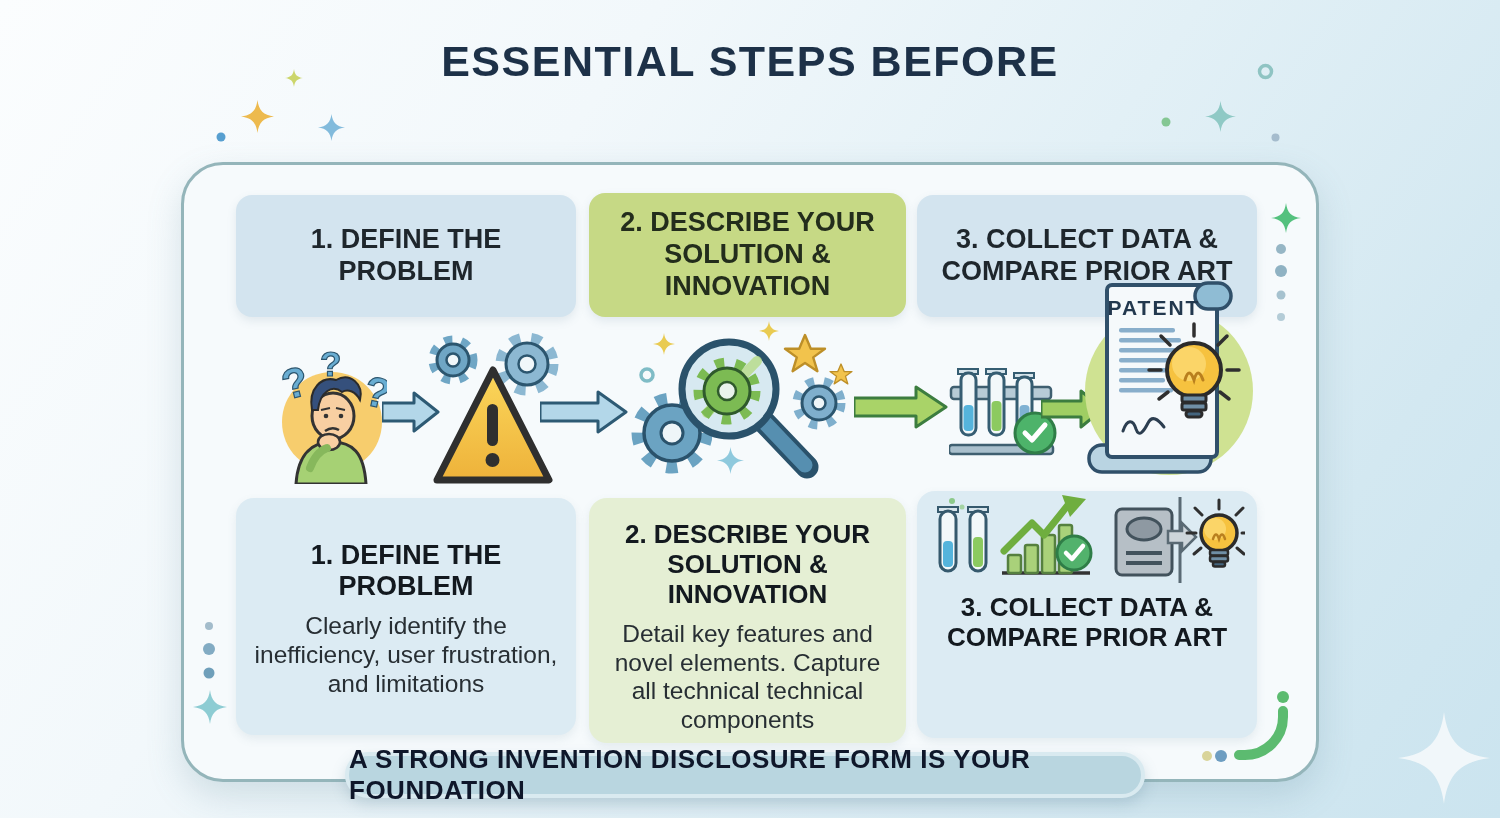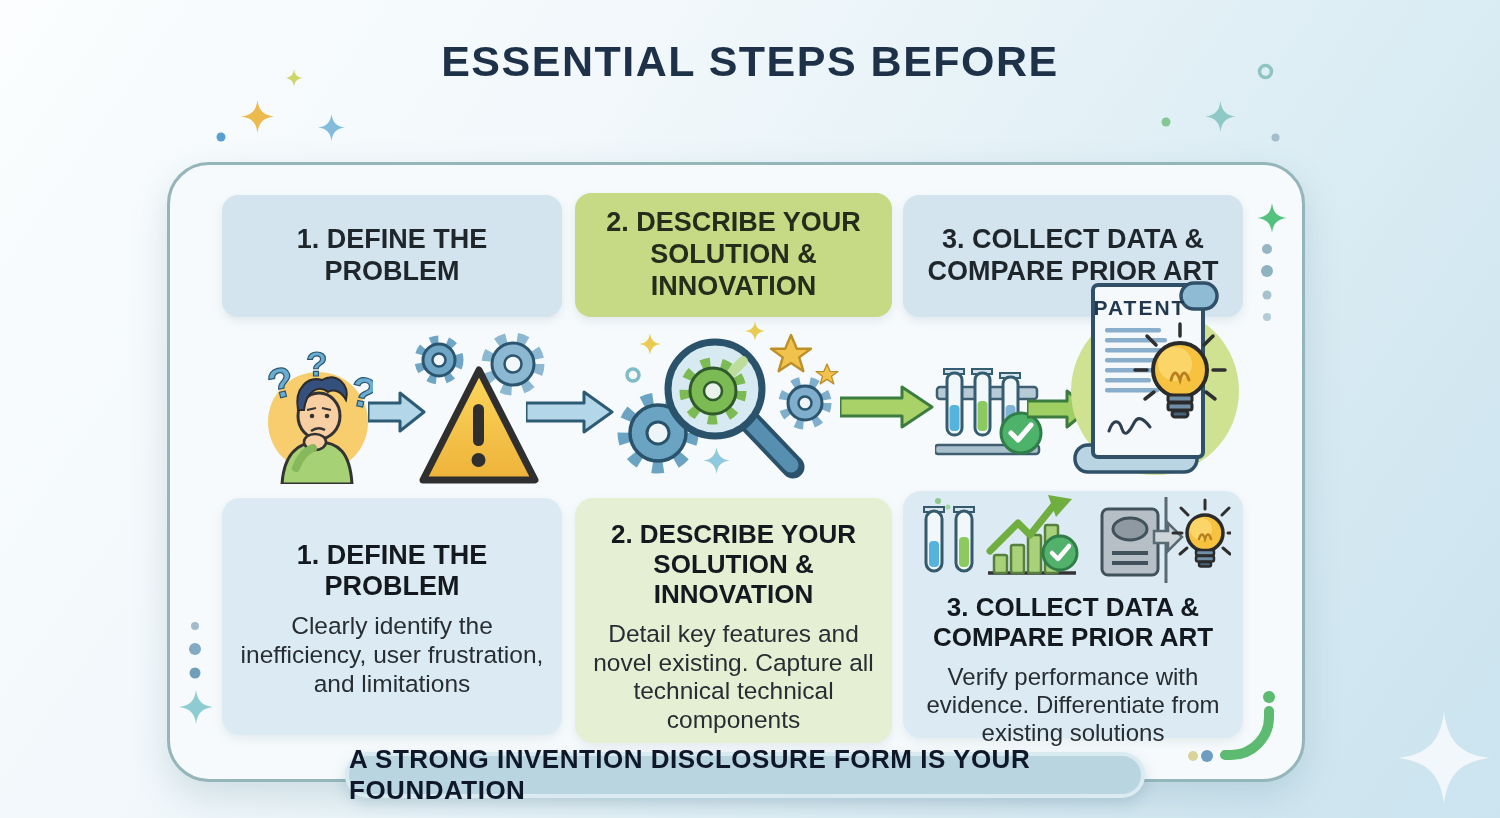--- a/index.html
+++ b/index.html
@@ -8,21 +8,21 @@
     font-family:"Liberation Sans",sans-serif;
     background:linear-gradient(125deg,#fbfdfe 0%,#f2f8fb 32%,#e2f0f6 58%,#d3e8f1 82%,#cbe4ef 100%);
   }
   .abs{position:absolute;}
   .title{
     left:0;right:0;top:36px;text-align:center;
     font-weight:bold;font-size:43px;line-height:1.17;letter-spacing:1.5px;
     color:#1d3148;
   }
   .main-card{
-    left:167px;top:162px;width:1132px;height:614px;
+    left:181px;top:162px;width:1132px;height:614px;
     background:#f6fafc;border:3px solid #94b5ba;border-radius:42px;
     box-shadow:0 14px 34px rgba(96,135,155,.22);
   }
   .hdr{
     border-radius:16px;display:flex;align-items:center;justify-content:center;
     text-align:center;font-weight:bold;font-size:27px;line-height:1.18;
     box-shadow:0 4px 10px rgba(100,130,150,.14);
   }
   .hdr-blue{background:#d3e4ef;color:#1e262c;}
   .hdr-green{background:#c6d985;color:#232d1c;}
@@ -239,21 +239,21 @@
         <rect x="-8" y="41" width="16" height="6" rx="3" fill="#44657e" stroke="#2b2b2b" stroke-width="3"></rect>
       </g>
     </svg>
 
     <div class="abs detail detail-blue d1">
       <h3>1. DEFINE THE PROBLEM</h3>
       <p>Clearly identify the inefficiency, user frustration, and limitations</p>
     </div>
     <div class="abs detail detail-green d2">
       <h3>2. DESCRIBE YOUR SOLUTION &amp; INNOVATION</h3>
-      <p>Detail key features and novel existing. Capture all technical technical components</p>
+      <p>Detail key features and novel elements. Capture all technical technical components</p>
     </div>
     <div class="abs detail detail-blue d3">
       <svg style="margin:0 auto" width="315" height="92" viewBox="0 0 315 92">
         <circle cx="22" cy="6" r="3" fill="#8cc98a"></circle>
         <circle cx="32" cy="12" r="2.5" fill="#a5d4a3"></circle>
         <g>
           <rect x="8" y="12" width="20" height="5" fill="#d6e4eb" stroke="#35596d" stroke-width="2"></rect>
           <rect x="10" y="16" width="16" height="60" rx="8" fill="#f2f8fa" stroke="#35596d" stroke-width="3"></rect>
           <rect x="13" y="46" width="10" height="26" rx="4" fill="#55b4dc"></rect>
         </g>
@@ -295,21 +295,20 @@
           </g>
           <circle r="18" fill="#f6c23f" stroke="#2b2b2b" stroke-width="3.5"></circle>
           <circle cx="-4" cy="-4" r="11" fill="#fbd568"></circle>
           <path d="M-6,6 q3,-9 6,0 q3,-9 6,0" stroke="#b97f1e" stroke-width="2.5" fill="none" stroke-linecap="round"></path>
           <rect x="-9" y="17" width="18" height="5.5" rx="2" fill="#6f8fa6" stroke="#2b2b2b" stroke-width="2.5"></rect>
           <rect x="-9" y="23" width="18" height="5.5" rx="2" fill="#6f8fa6" stroke="#2b2b2b" stroke-width="2.5"></rect>
           <rect x="-6" y="29" width="12" height="4.5" rx="2" fill="#44657e" stroke="#2b2b2b" stroke-width="2.5"></rect>
         </g>
       </svg>
       <h3>3. COLLECT DATA &amp; COMPARE PRIOR ART</h3>
-      <p>Verify performance with evidence. Differentiate from existing solutions</p>
     </div>
 
     <svg class="abs" style="left:1087px;top:38px" width="30" height="30" viewBox="0 0 100 100">
         <path d="M50 0C54 32 68 46 100 50C68 54 54 68 50 100C46 68 32 54 0 50C32 46 46 32 50 0Z" fill="#54c17e"></path>
       </svg>
     <svg class="abs" style="left:1090px;top:78px" width="14" height="90">
       <circle cx="7" cy="6" r="5" fill="#96b6c5"></circle>
       <circle cx="7" cy="28" r="6" fill="#8fb2c3"></circle>
       <circle cx="7" cy="52" r="4.5" fill="#a6c2cf"></circle>
       <circle cx="7" cy="74" r="4" fill="#b4ccd7"></circle>

